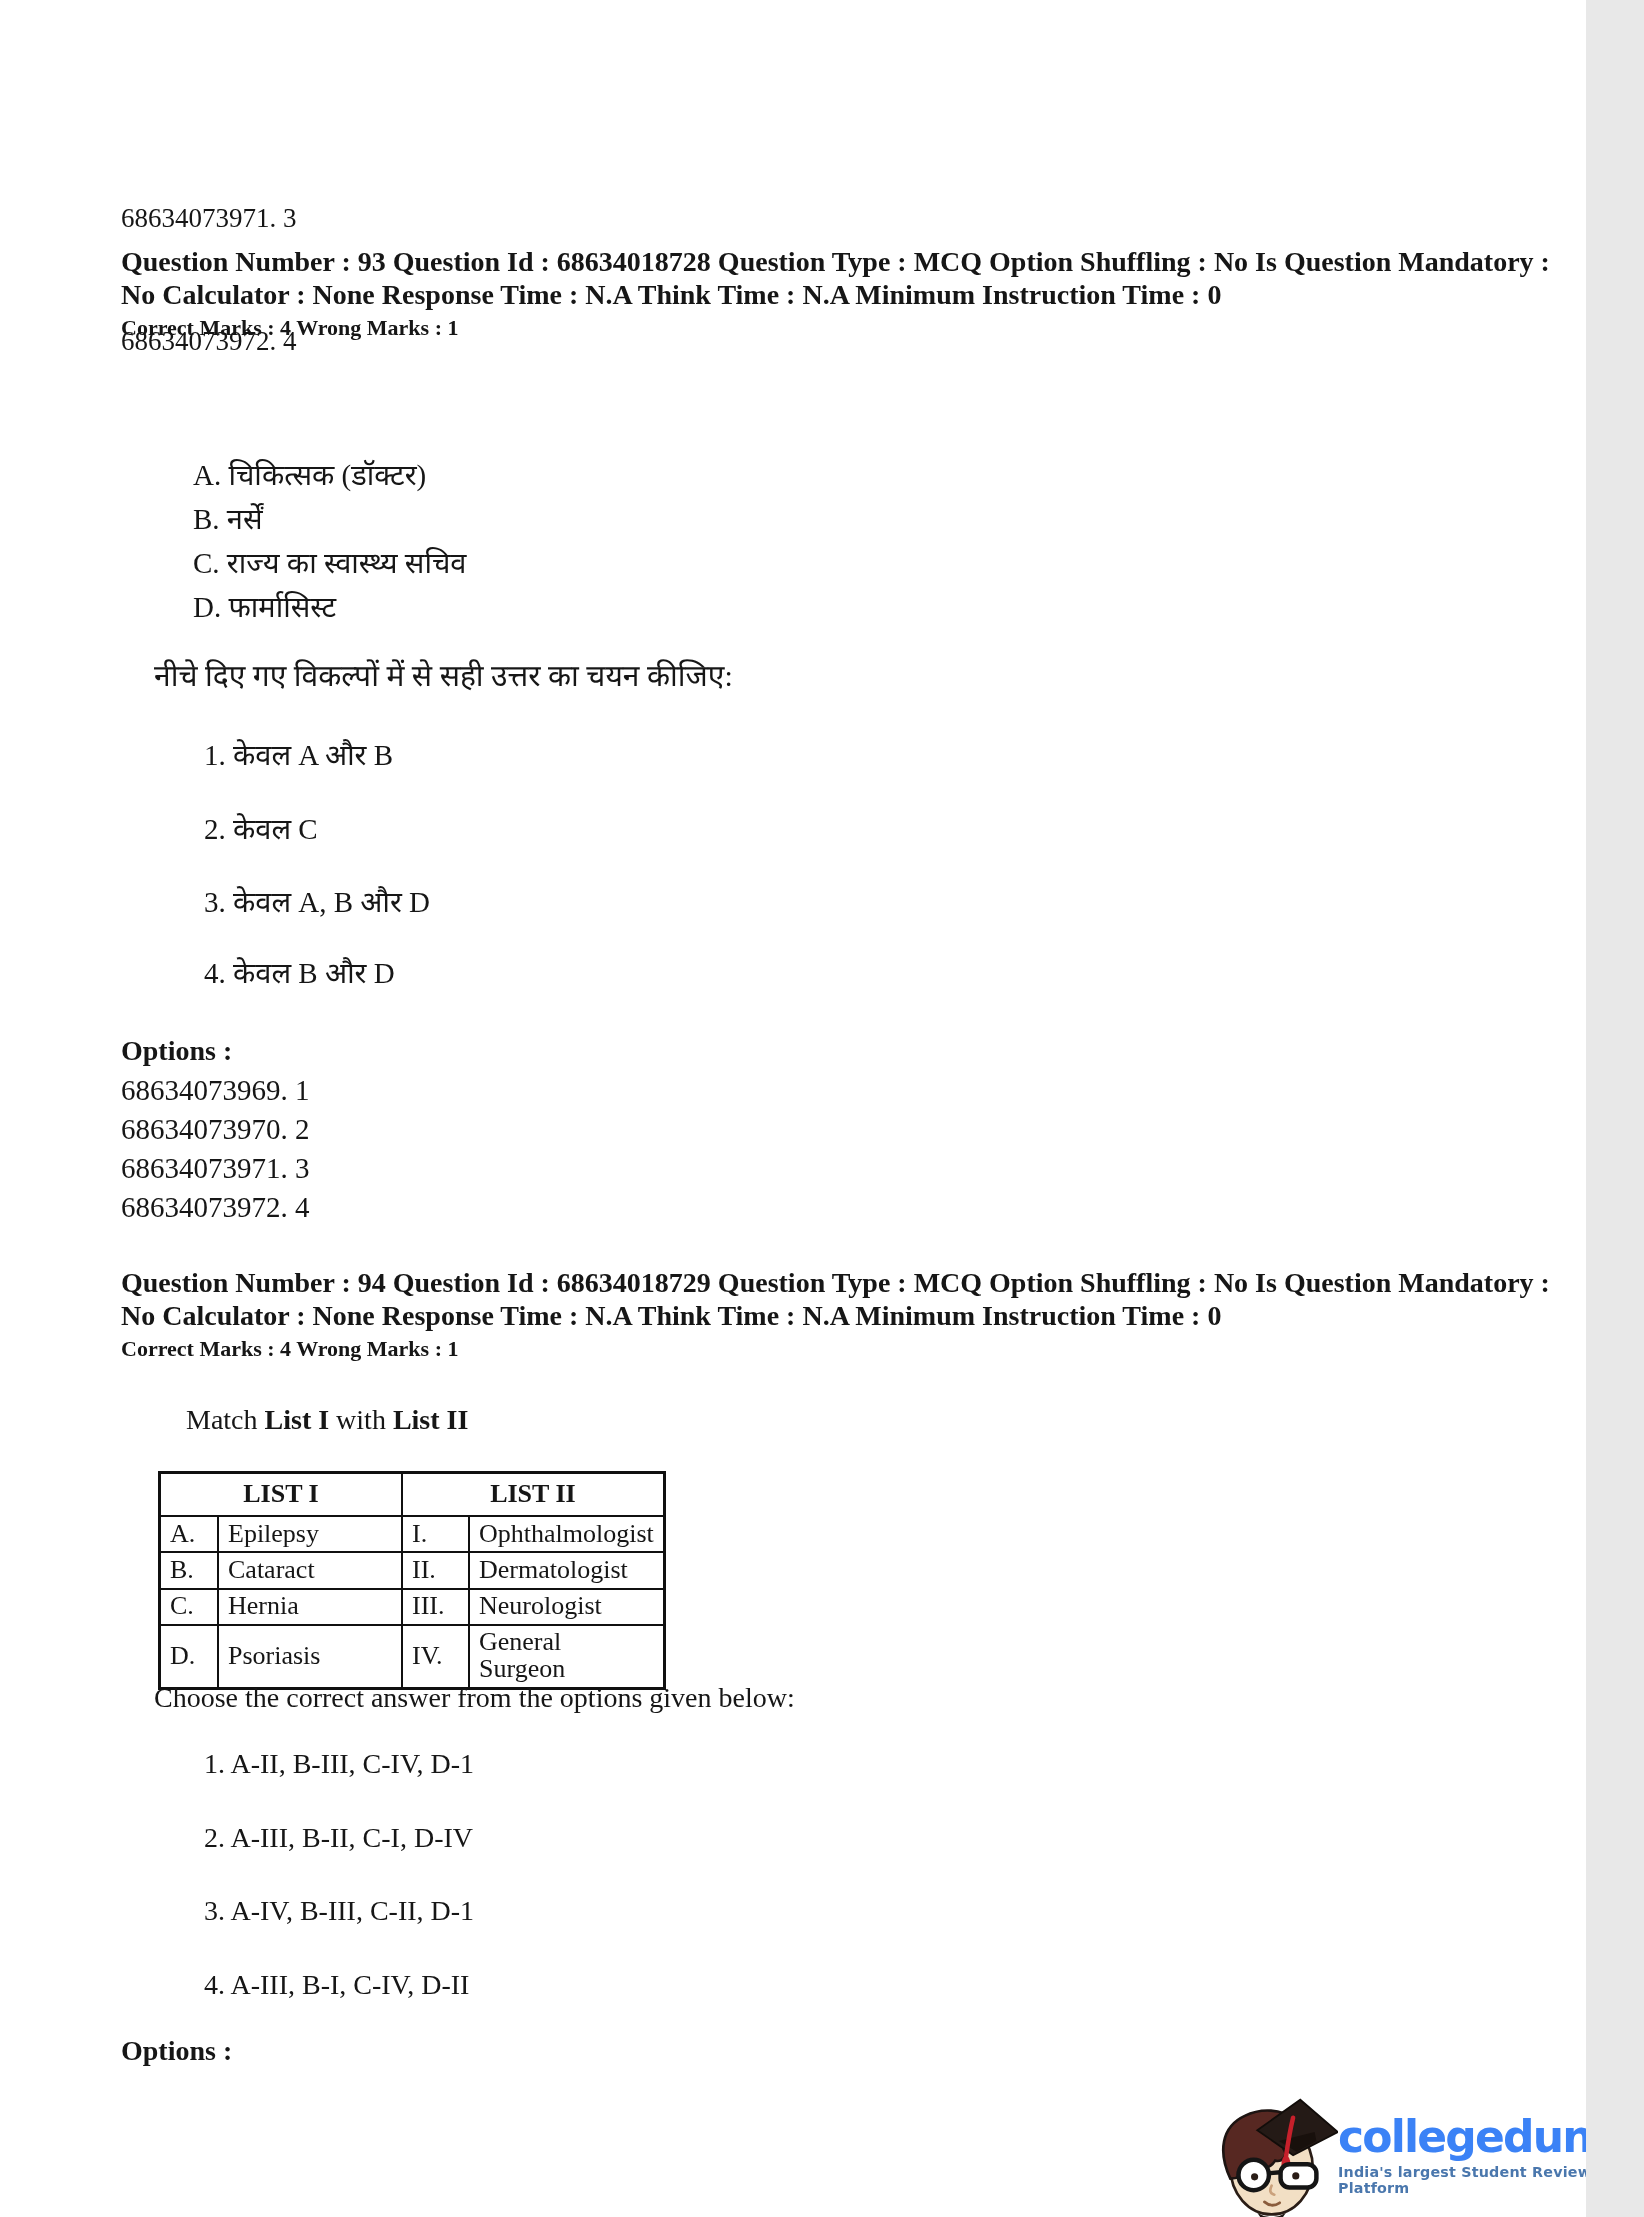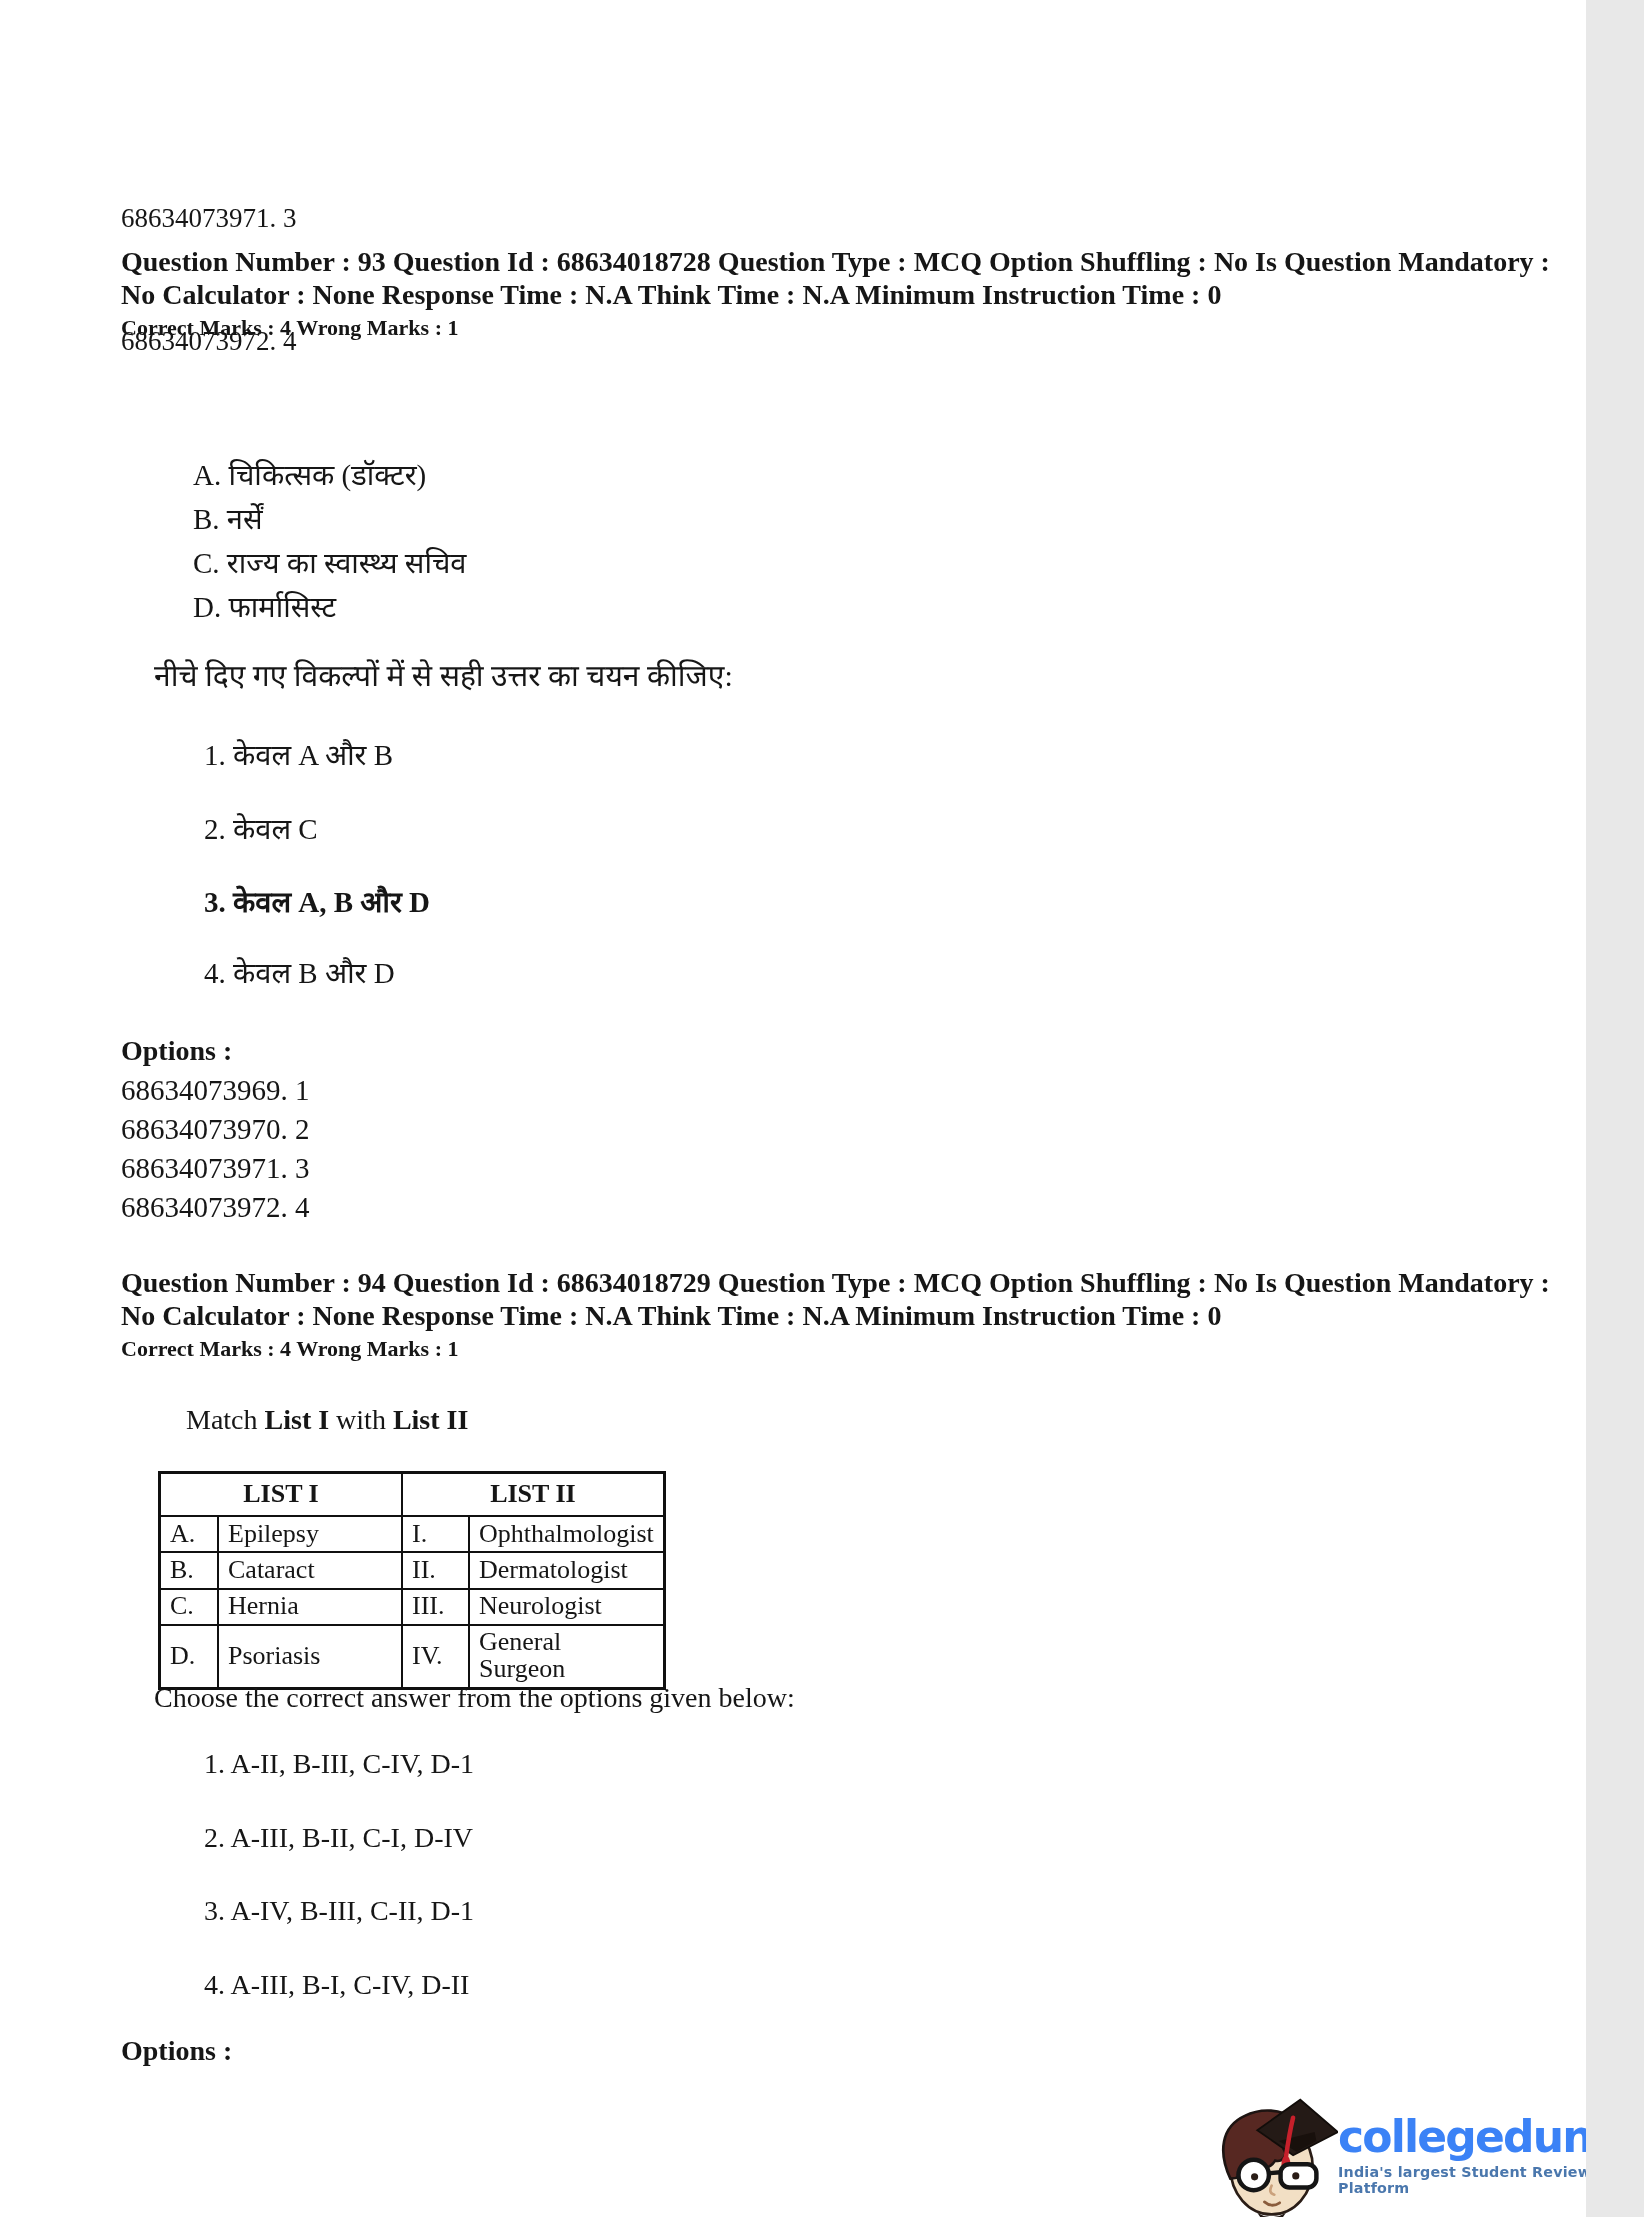--- a/index.html
+++ b/index.html
@@ -79,21 +79,21 @@
     <div>A. चिकित्सक (डॉक्टर)</div>
     <div>B. नर्सें</div>
     <div>C. राज्य का स्वास्थ्य सचिव</div>
     <div>D. फार्मासिस्ट</div>
   </div>
 
   <div class="abs hindi-q" style="left:154px;top:654px;">नीचे दिए गए विकल्पों में से सही उत्तर का चयन कीजिए:</div>
 
   <div class="abs hindi-line" style="left:204px;top:734px;">1. केवल A और B</div>
   <div class="abs hindi-line" style="left:204px;top:808px;">2. केवल C</div>
-  <div class="abs hindi-line" style="left:204px;top:881px;font-weight:bold;">3. केवल A, B और D</div>
+  <div class="abs hindi-line" style="left:204px;top:881px;">3. केवल A, B और D</div>
   <div class="abs hindi-line" style="left:204px;top:952px;">4. केवल B और D</div>
 
   <div class="abs opt-label" style="left:121px;top:1035px;">Options :</div>
   <div class="abs optids" style="left:121px;top:1071px;">
     <div>68634073969. 1</div>
     <div>68634073970. 2</div>
     <div>68634073971. 3</div>
     <div>68634073972. 4</div>
   </div>
 

